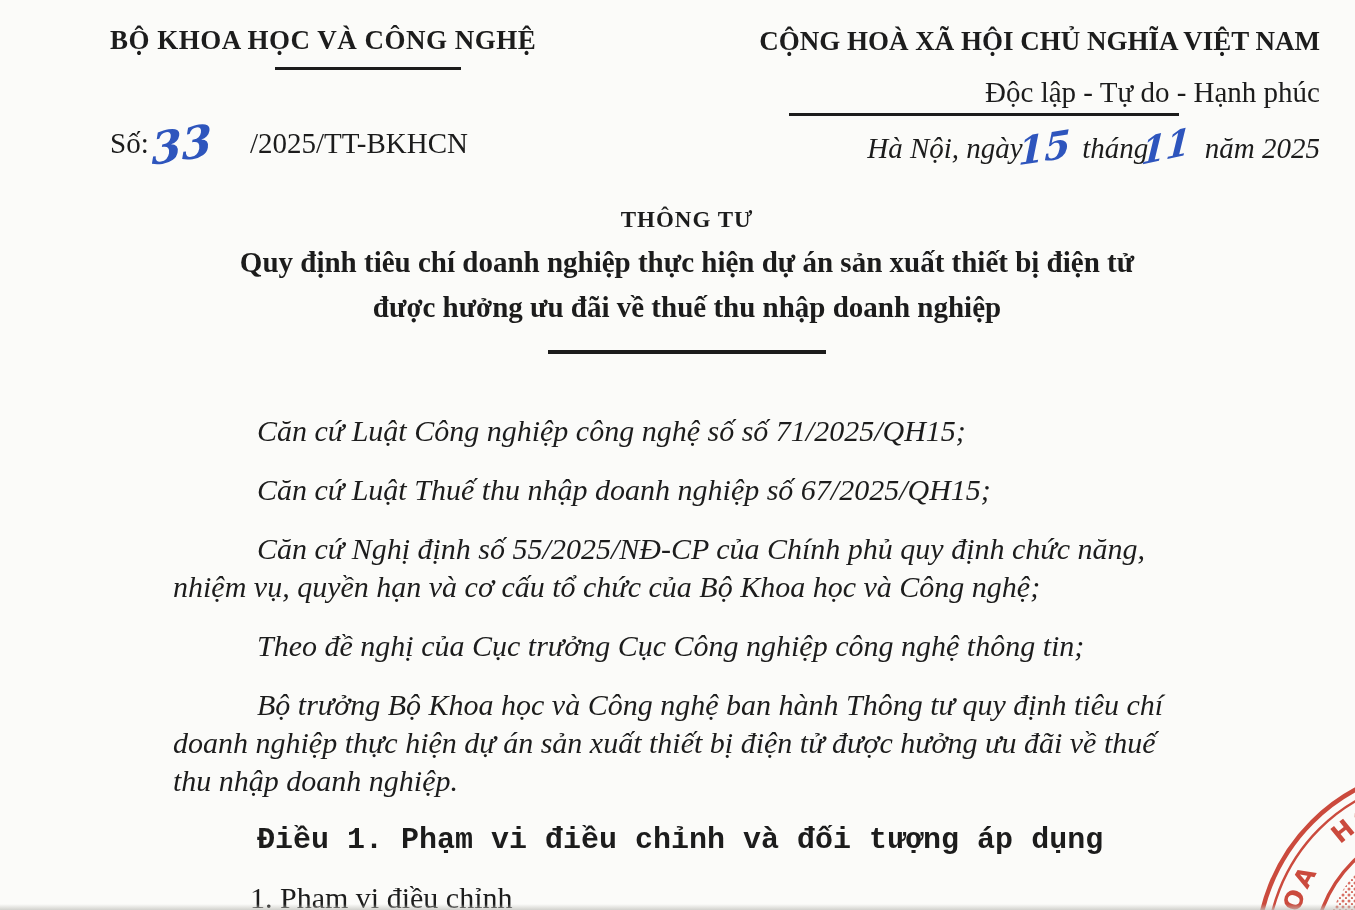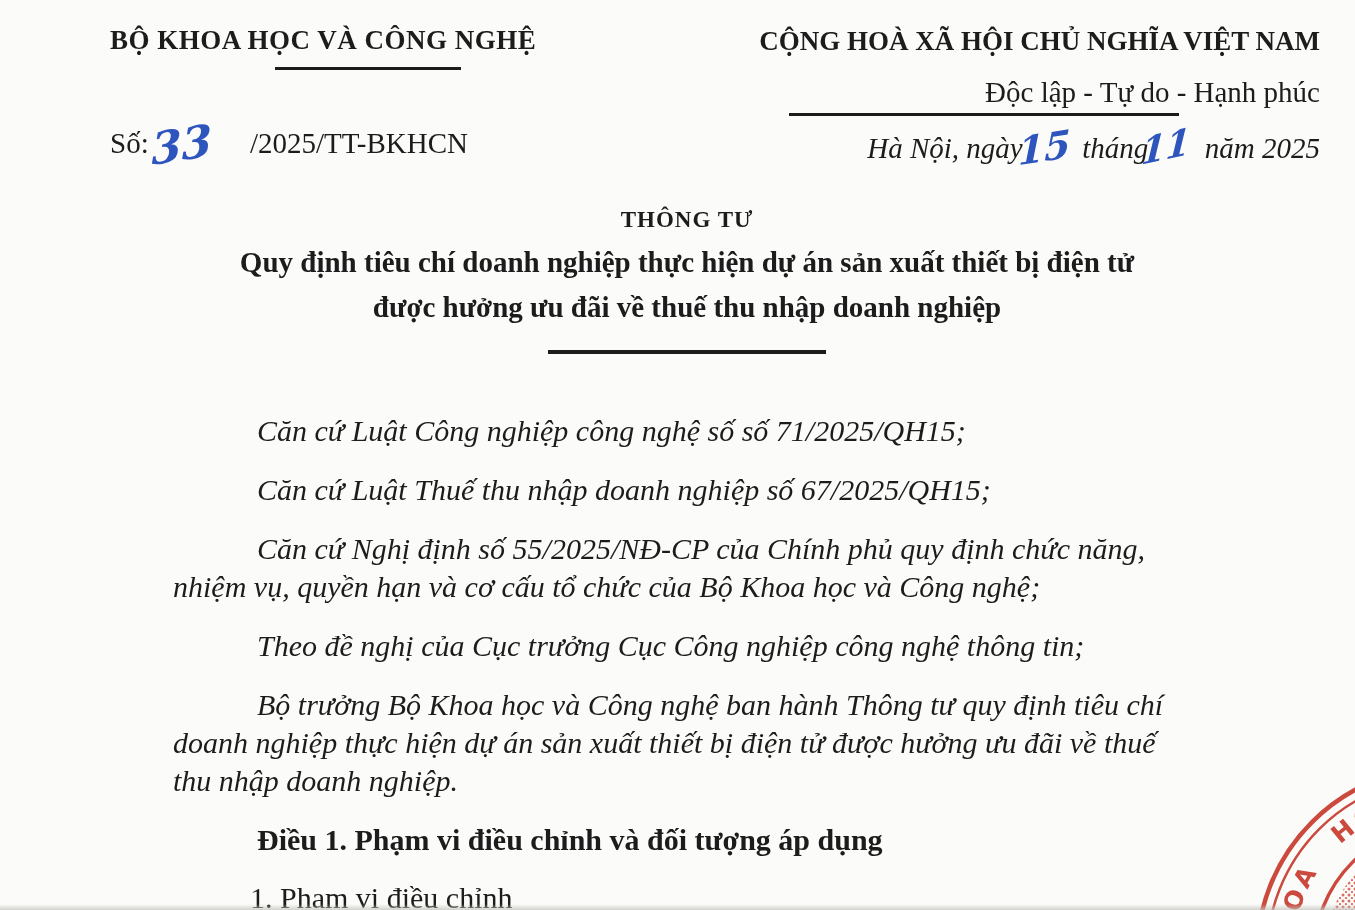--- a/index.html
+++ b/index.html
@@ -46,21 +46,21 @@
 
   
   #body-block { left: 173px; top: 412px; width: 1058px; }
   #body-block p.preamble {
     margin: 0 0 21px; font-style: italic;
     font-size: 30px; line-height: 38px;
     text-indent: 84px; white-space: pre-line;
   }
   .article-heading {
     margin: 17px 0 0; font-weight: bold;
-    font-size: 30px; line-height: 38px; text-indent: 84px;
+    font-size: 30px; line-height: 38px; text-indent: 84px; font-family: Liberation Mono, monospace;
   }
   .clause { margin: 20px 0 0; font-size: 30px; line-height: 38px; text-indent: 77px; }
 
   
   #seal { left: 1245px; top: 755px; width: 400px; height: 400px; }
   #seal text {
     font-family: "DejaVu Sans", sans-serif;
     font-weight: bold; font-size: 25px;
     letter-spacing: 4px; word-spacing: 20px;
     fill: #c73b2e;

